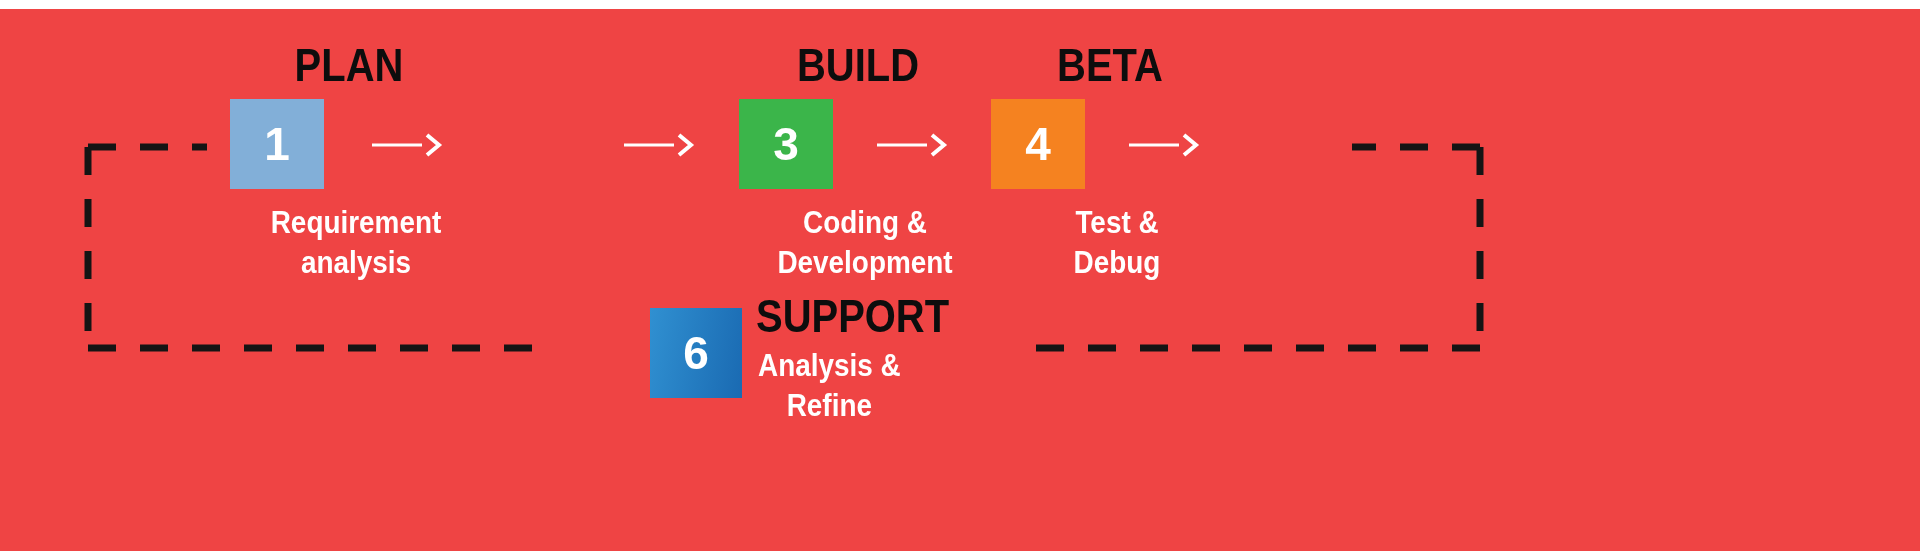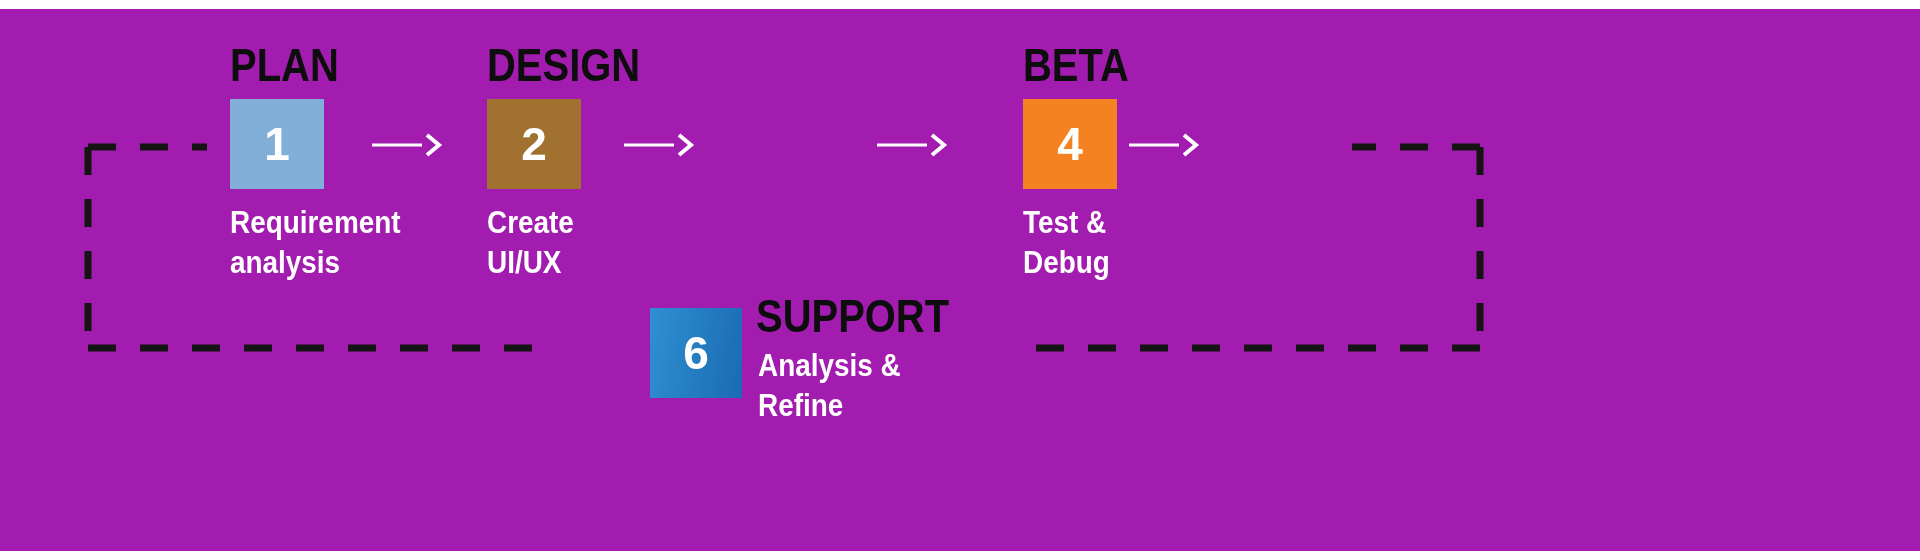--- a/index.html
+++ b/index.html
@@ -52,21 +52,21 @@
   }
   .support-desc {
     position:absolute; left:758px; top:346px;
     color:#ffffff; font-size:31px; font-weight:700; line-height:1.28;
     white-space:nowrap; transform:scaleX(.9); transform-origin:left top;
   }
 </style>
 </head>
 <body>
 
-<div class="canvas" style="background: #a21caf;">
+<div class="canvas" style="background: #ef4444; text-align: center;">
 
   <div class="edge top"></div>
 
   <svg class="dashpath" viewBox="0 0 1920 560">
     <g fill="none" stroke-width="7" stroke-dasharray="28 24">
       <path d="M 88 147 L 207 147" stroke="#141414"></path>
       <path d="M 88 147 L 88 348" stroke="#141414"></path>
       <path d="M 88 348 L 545 348" stroke="#141414"></path>
       <path d="M 1480 147 L 1352 147" stroke="#141414"></path>
       <path d="M 1480 147 L 1480 348" stroke="#141414"></path>
@@ -78,33 +78,33 @@
     <div class="step-title">PLAN</div>
     <div class="step-box" style="background: rgb(130, 175, 216);">
       <span class="step-num">1</span>
     </div>
     <div class="step-desc">
       <div>Requirement</div>
       <div>analysis</div>
     </div>
   </div>
 
-  <div class="step" style="left:487px">
-    <div class="step-title">DESIGN</div>
-    <div class="step-box" style="background: rgb(161, 114, 47);">
-      <span class="step-num">2</span>
+
+  <div class="step" style="left:739px">
+    <div class="step-title">BUILD</div>
+    <div class="step-box" style="background: rgb(59, 181, 74);">
+      <span class="step-num">3</span>
     </div>
     <div class="step-desc">
-      <div>Create</div>
-      <div>UI/UX</div>
+      <div>Coding &amp;</div>
+      <div>Development</div>
     </div>
   </div>
 
-
-  <div class="step" style="left:1023px">
+  <div class="step" style="left:991px">
     <div class="step-title">BETA</div>
     <div class="step-box" style="background: rgb(245, 130, 32);">
       <span class="step-num">4</span>
     </div>
     <div class="step-desc">
       <div>Test &amp;</div>
       <div>Debug</div>
     </div>
   </div>
 

